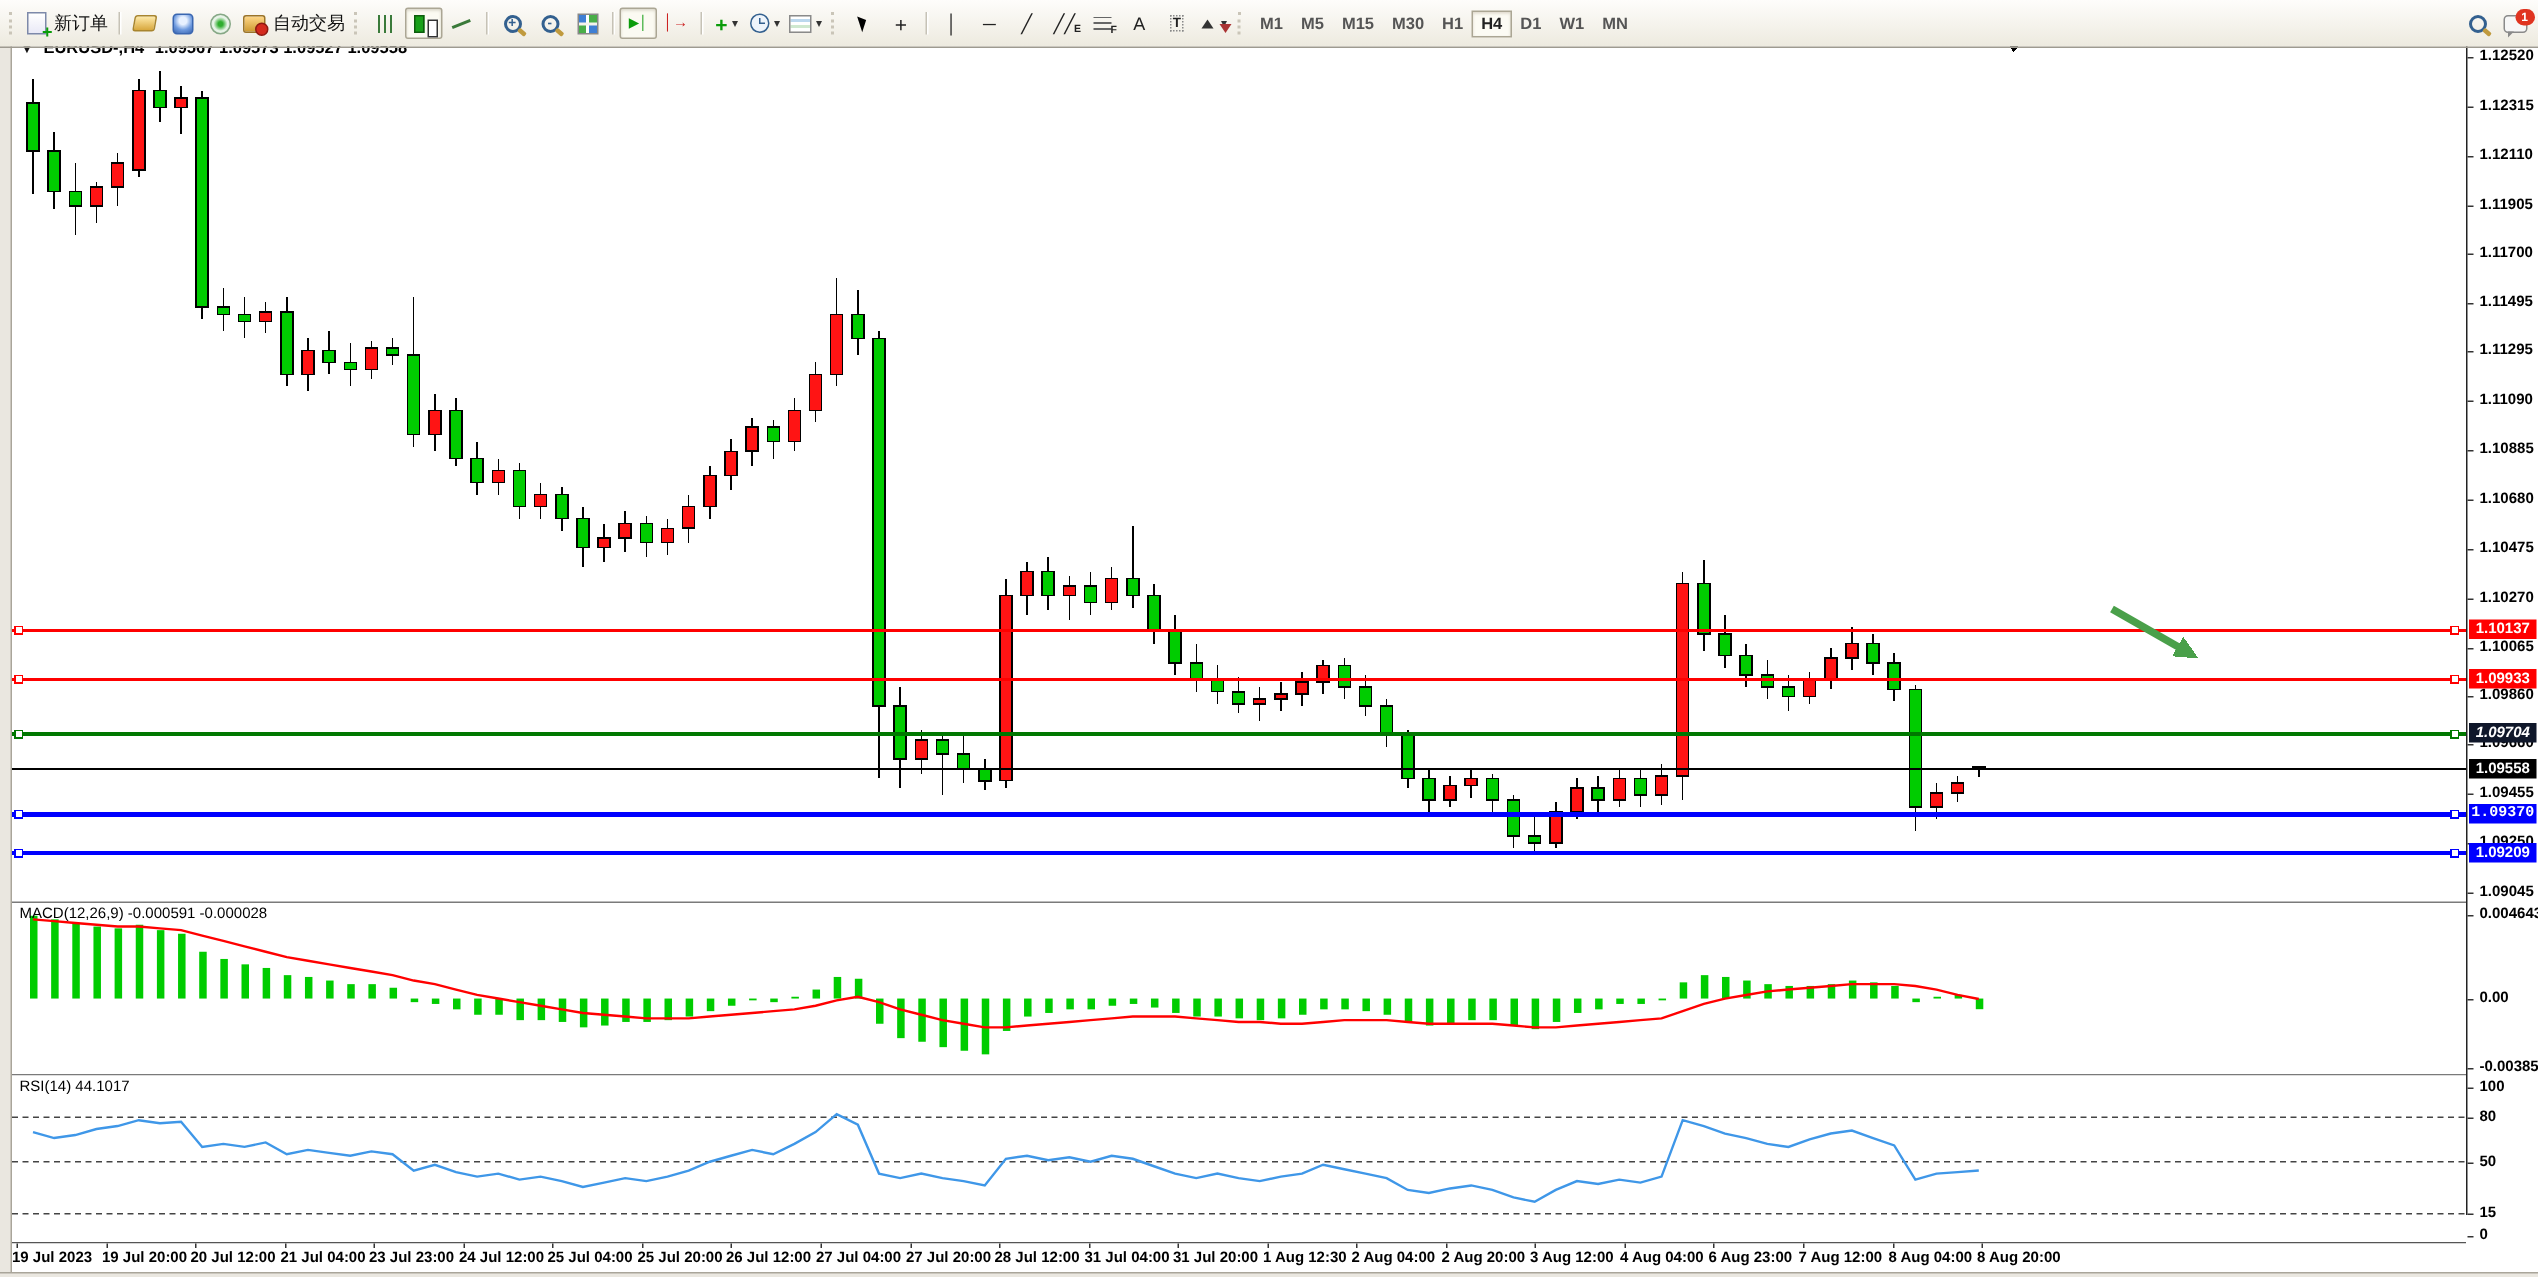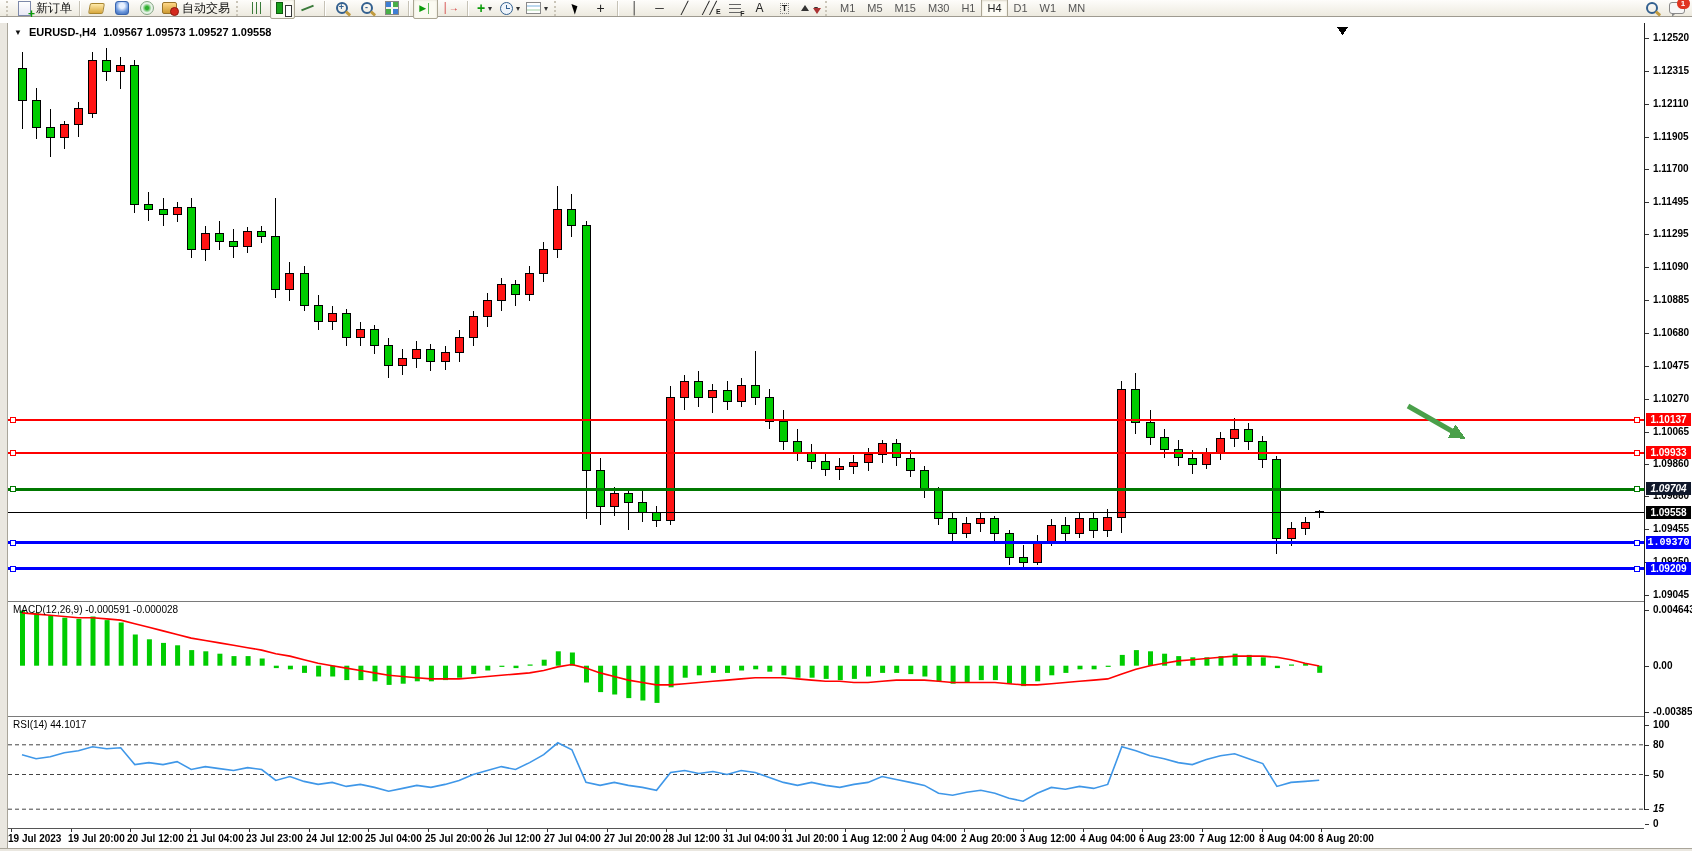--- a/index.html
+++ b/index.html
@@ -1,28 +1,28 @@
 <!DOCTYPE html>
 <html><head>
 <meta charset="utf-8">
 <style>
   html,body{margin:0;padding:0;background:#fff;width:1692px;height:851px;overflow:hidden;
     font-family:"Liberation Sans",sans-serif;-webkit-font-smoothing:none}
   
-  .toolbar{position:absolute;top:0;left:0;width:100%;height:17px;
+  .toolbar{position:absolute;top:0;left:0;width:100%;height:32px;
     background:linear-gradient(#fefdfb,#edeadf);border-bottom:1px solid #9e9a90;
     display:flex;align-items:center;padding:0 3px;box-sizing:border-box;z-index:20}
   .gripper{width:4px;height:15px;border-left:2px dotted #cac5b8;margin:0 3px}
   .sep{width:1px;height:15px;background:#c6c2b6;box-shadow:1px 0 0 #fff;margin:0 4px}
   .tb-btn{height:19px;min-width:19px;display:flex;align-items:center;justify-content:center;
     gap:2px;border:1px solid transparent;border-radius:2px;padding:0 2px;font-size:11px;color:#333}
   .tb-btn.active{background:#fbfaf2;border-color:#aba694;box-shadow:inset 0 1px 2px #d8d4c6}
   .tb-label{font-size:12px;color:#111;margin-left:3px;white-space:nowrap}
   .dd{font-size:8px;color:#333;margin-left:1px}
-  .tf{font-size:11px;font-weight:400;color:#555;padding:2px 5px;border:1px solid transparent}
+  .tf{font-size:11px;font-weight:700;color:#555;padding:2px 5px;border:1px solid transparent}
   .tf.active{color:#222;background:#fcfbf4;border-color:#aba694;box-shadow:inset 0 1px 2px #ddd8ca}
   .tb-spacer{flex:1}
   
   .ico{position:relative;display:inline-block}
   .i-doc{width:11px;height:13px;background:linear-gradient(#fff,#e9e9f6);border:1px solid #7d89aa}
   .i-doc::after{content:"+";position:absolute;right:-5px;bottom:-6px;color:#0a9c0a;font-weight:700;font-size:12px}
   .i-book{width:13px;height:9px;background:linear-gradient(#ffeaa9,#d8a83e);border:1px solid #a8852f;border-radius:2px;transform:skewX(-10deg)}
   .i-person{width:12px;height:12px;border-radius:3px;border:1px solid #3a66b0;
     background:radial-gradient(circle at 50% 32%,#e8f1ff 25%,#6f9bdf 60%,#3a66b0)}
   .i-signal{width:12px;height:12px;border-radius:50%;border:1px solid #86a886;
@@ -560,21 +560,21 @@
       <div class="xtick" style="left: 536px;">27 Jul 04:00</div>
       <div class="xtickmark" style="left: 599px;"></div>
       <div class="xtick" style="left: 596px; text-align: right;">27 Jul 20:00</div>
       <div class="xtickmark" style="left: 658px;"></div>
       <div class="xtick" style="left: 655px;">28 Jul 12:00</div>
       <div class="xtickmark" style="left: 718px;"></div>
       <div class="xtick" style="left: 715px;">31 Jul 04:00</div>
       <div class="xtickmark" style="left: 777px;"></div>
       <div class="xtick" style="left: 774px;">31 Jul 20:00</div>
       <div class="xtickmark" style="left: 837px;"></div>
-      <div class="xtick" style="left: 834px;">1 Aug 12:00</div>
+      <div class="xtick" style="left: 834px;">1 Aug 12:30</div>
       <div class="xtickmark" style="left: 896px;"></div>
       <div class="xtick" style="left: 893px;">2 Aug 04:00</div>
       <div class="xtickmark" style="left: 956px;"></div>
       <div class="xtick" style="left: 953px;">2 Aug 20:00</div>
       <div class="xtickmark" style="left: 1015px;"></div>
       <div class="xtick" style="left: 1012px;">3 Aug 12:00</div>
       <div class="xtickmark" style="left: 1075px;"></div>
       <div class="xtick" style="left: 1072px;">4 Aug 04:00</div>
       <div class="xtickmark" style="left: 1134px;"></div>
       <div class="xtick" style="left: 1131px;">6 Aug 23:00</div>
@@ -628,21 +628,21 @@
       <div class="ytick" style="top: 637px;">0.00</div>
       <div class="ytickmark" style="top: 689px;"></div>
       <div class="ytick" style="top: 683px;">-0.003859</div>
       <div class="ytickmark" style="top: 702px;"></div>
       <div class="ytick" style="top: 696px;">100</div>
       <div class="ytickmark" style="top: 722px;"></div>
       <div class="ytick" style="top: 716px;">80</div>
       <div class="ytickmark" style="top: 752px;"></div>
       <div class="ytick" style="top: 746px;">50</div>
       <div class="ytickmark" style="top: 786px;"></div>
-      <div class="ytick" style="top: 780px; font-style: italic;">15</div>
+      <div class="ytick" style="top: 780px;">15</div>
       <div class="ytickmark" style="top: 801px;"></div>
       <div class="ytick" style="top: 795px;">0</div>
       <div class="badge" style="top: 390px; background: rgb(255, 0, 0);">1.10137</div>
       <div class="badge" style="top: 423px; background: rgb(255, 0, 0);">1.09933</div>
       <div class="badge" style="top: 459px; background: #0f172a; font-style: italic;">1.09704</div>
       <div class="badge" style="top: 483px; background: rgb(0, 0, 0);">1.09558</div>
       <div class="badge" style="top: 513px; background: rgb(0, 0, 255); font-family: Liberation Mono, monospace;">1.09370</div>
       <div class="badge" style="top: 539px; background: rgb(0, 0, 255);">1.09209</div>
     </div>
   <div class="bottom-strip"></div>

